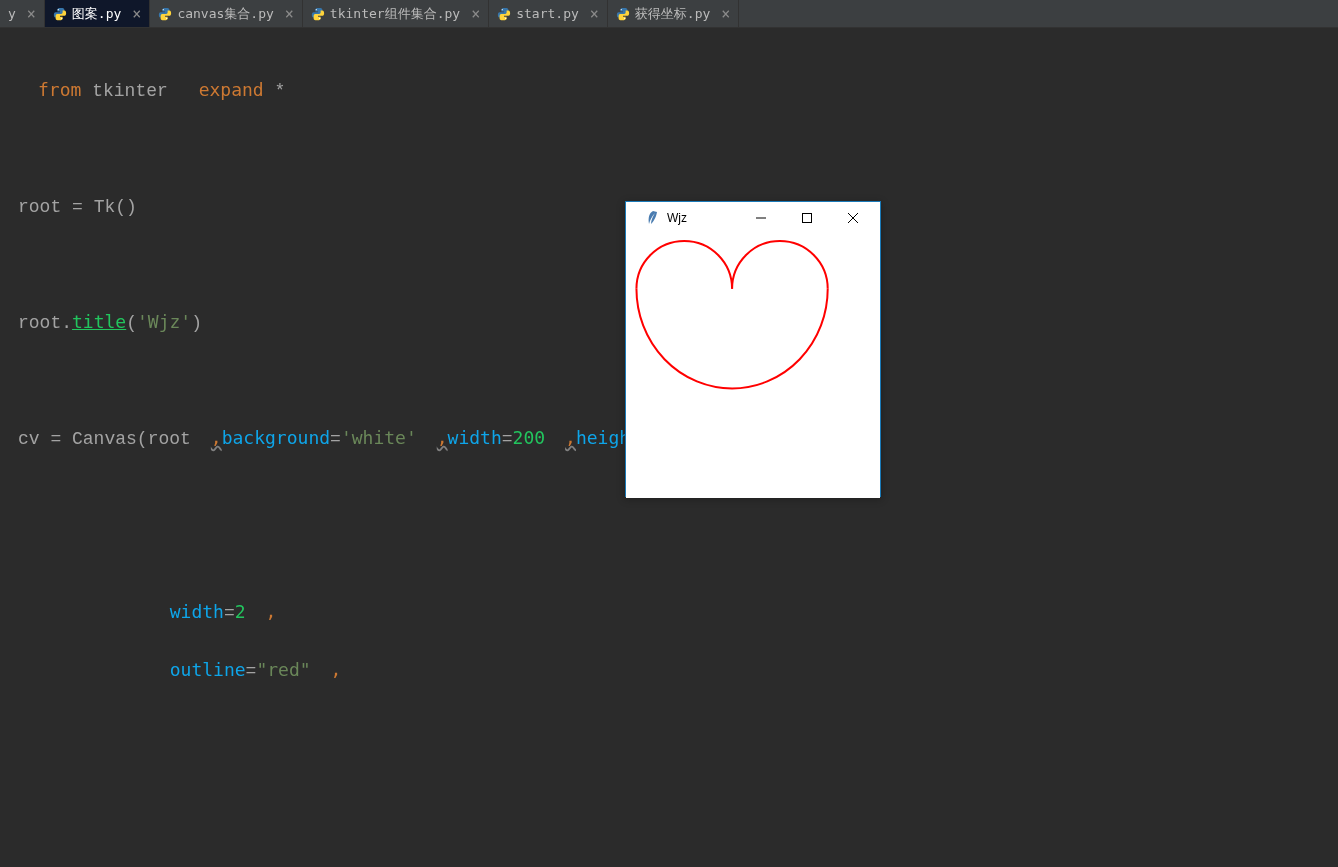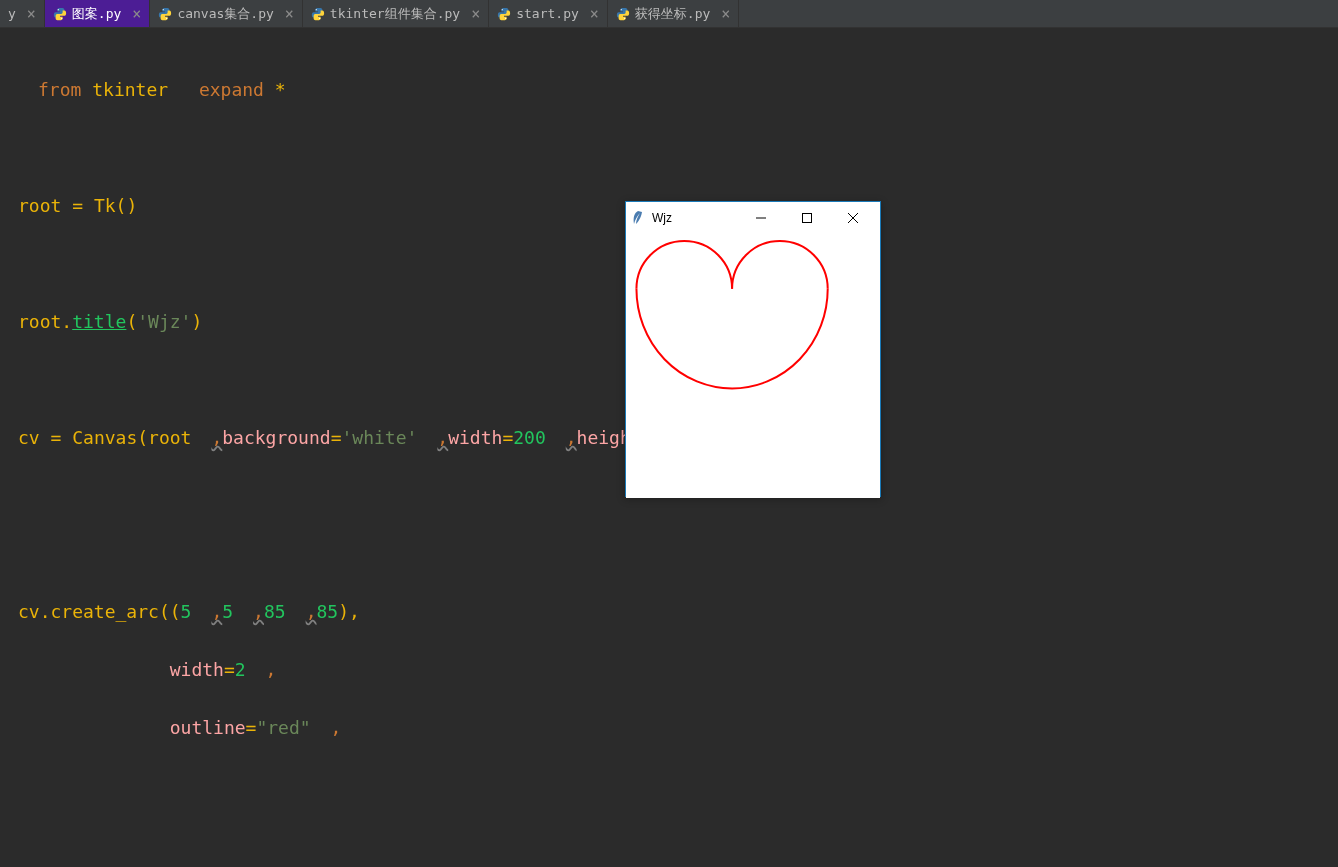--- a/index.html
+++ b/index.html
@@ -22,21 +22,21 @@
     display: flex;
     align-items: center;
     padding: 0 8px;
     border-right: 1px solid #323232;
     cursor: pointer;
     font-size: 13px;
     color: #bbbbbb;
     gap: 5px;
   }
   .tab.active {
-    background: #4c1d95;
+    background: #0f172a;
     color: #ffffff;
   }
   .tab .py-icon {
     width: 14px;
     height: 14px;
     display: inline-block;
   }
   .tab .close {
     margin-left: 6px;
     color: #8a8a8a;
@@ -48,41 +48,42 @@
     font-size: 18px;
     line-height: 29px;
     white-space: pre;
     font-family: 'Consolas', 'Monaco', monospace;
   }
   .line { height: 29px; }
   .kw { color: #cc7832; margin-left: 20px; }
   .func { color: #22c55e; }
   .str { color: #6a8759; }
   .num { color: #22c55e; }
-  .ident { color: #eab308; }
+  .ident { color: #a3a3a3; font-family: Liberation Mono, monospace; }
   .underline { text-decoration: underline; }
-  .param { color: #fca5a5; }
+  .param { color: #0ea5e9; }
   .sq { text-decoration: underline wavy #808080; text-decoration-skip-ink: none; }
 
   .window {
     position: absolute;
     left: 625px;
     top: 201px;
     width: 256px;
     height: 296px;
     background: #ffffff;
     border: 1px solid #1a7ab8;
     box-shadow: 0 2px 8px rgba(0,0,0,0.3);
   }
   .titlebar {
     display: flex;
     align-items: center;
     height: 30px;
     background: #ffffff;
     padding: 16px 4px;
+    margin-left: 15px;
   }
   .tk-icon {
     width: 16px;
     height: 16px;
     margin-right: 6px;
   }
   .win-title {
     flex: 1;
     font-family: 'Segoe UI', sans-serif;
     font-size: 12px;
@@ -184,21 +185,20 @@
 <div class="editor">
 <div class="line"><span class="kw">from</span> <span class="ident">tkinter</span> <span class="kw">expand</span> <span class="ident">*</span></div>
 <div class="line"></div>
 <div class="line"><span class="ident">root</span><span class="ident"> = </span><span class="ident">Tk()</span></div>
 <div class="line"></div>
 <div class="line"><span class="ident">root.</span><span class="func underline">title</span><span class="ident">(</span><span class="str">'Wjz'</span><span class="ident">)</span></div>
 <div class="line"></div>
 <div class="line"><span class="ident">cv</span><span class="ident"> = </span><span class="ident">Canvas(root</span><span class="kw sq">,</span><span class="param">background</span><span class="ident">=</span><span class="str">'white'</span><span class="kw sq">,</span><span class="param">width</span><span class="ident">=</span><span class="num">200</span><span class="kw sq">,</span><span class="param">height</span><span class="ident">=</span><span class="num">20</span></div>
 <div class="line"></div>
 <div class="line"></div>
-<div class="line"><span class="ident">cv.create_arc((</span><span class="num">5</span><span class="kw sq">,</span><span class="num">5</span><span class="kw sq">,</span><span class="num">85</span><span class="kw sq">,</span><span class="num">85</span><span class="ident">),</span></div>
 <div class="line"><span>              </span><span class="param">width</span><span class="ident">=</span><span class="num">2</span><span class="kw">,</span></div>
 <div class="line"><span>              </span><span class="param">outline</span><span class="ident">=</span><span class="str">"red"</span><span class="kw">,</span></div>
 
 
 
 
 
 
 
 

